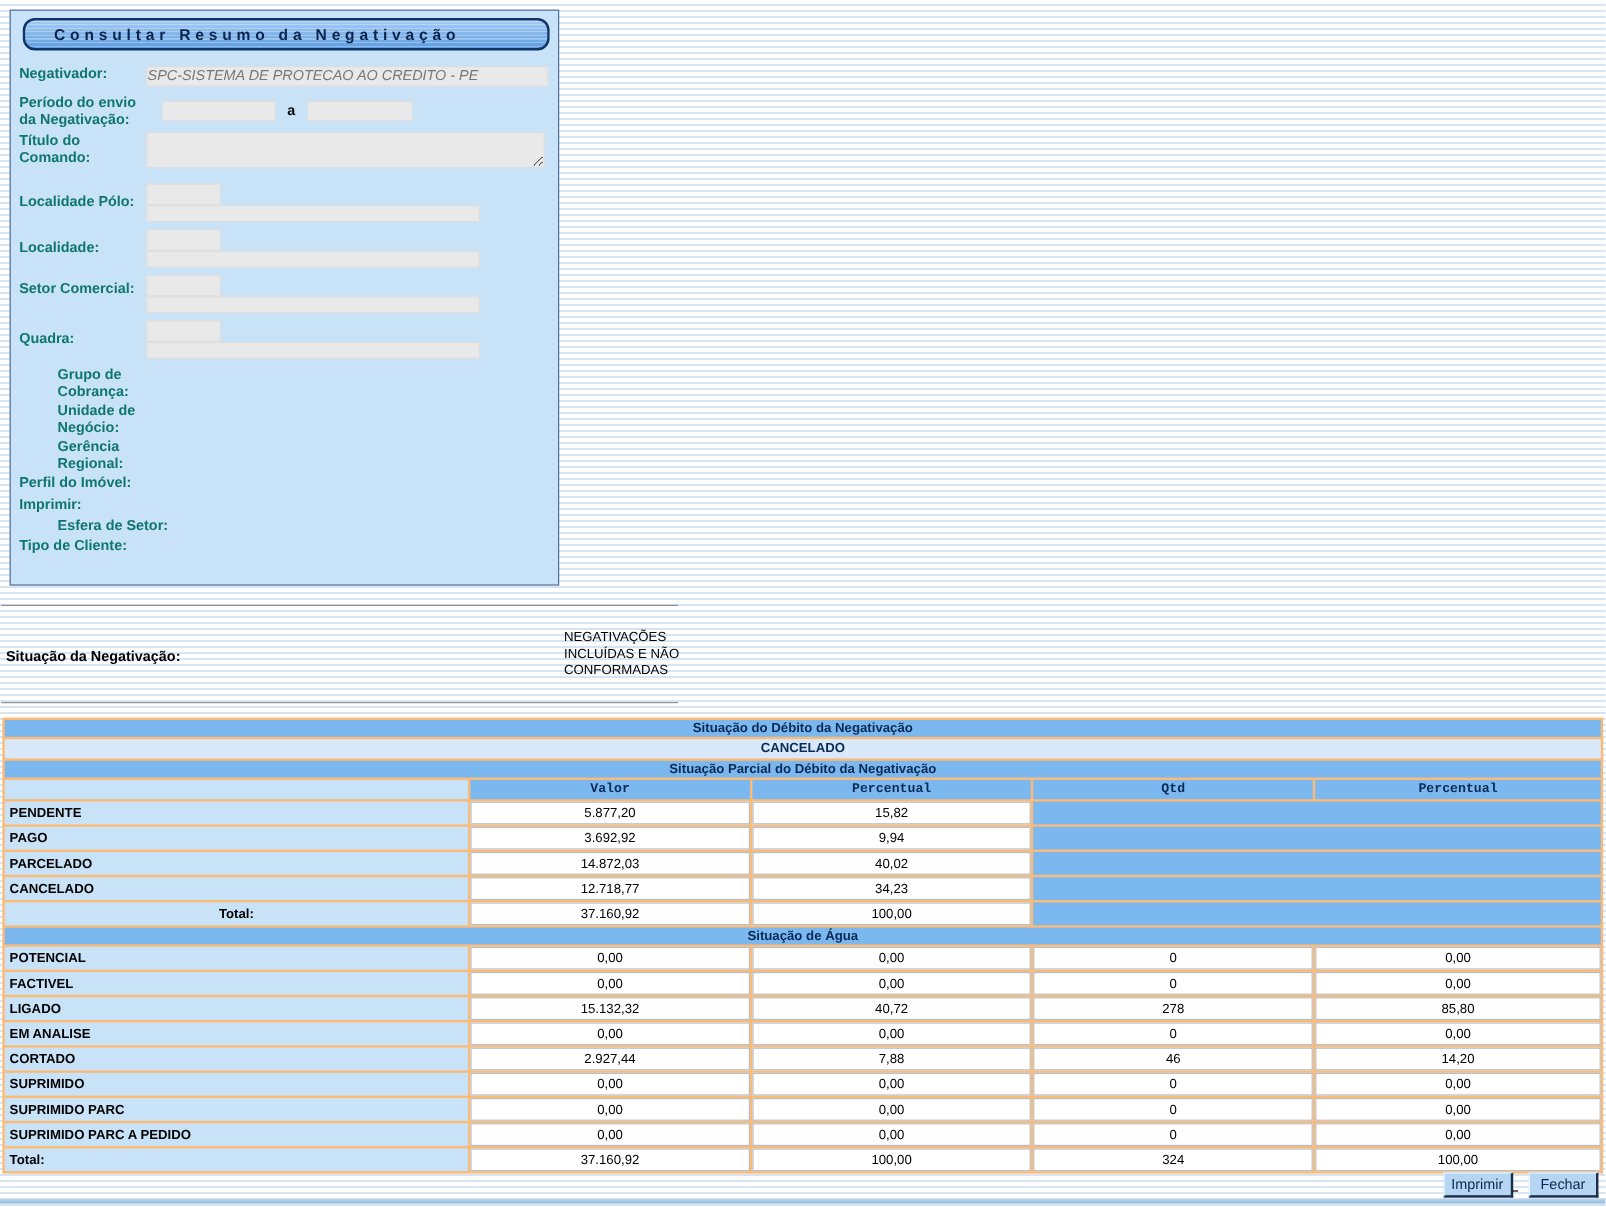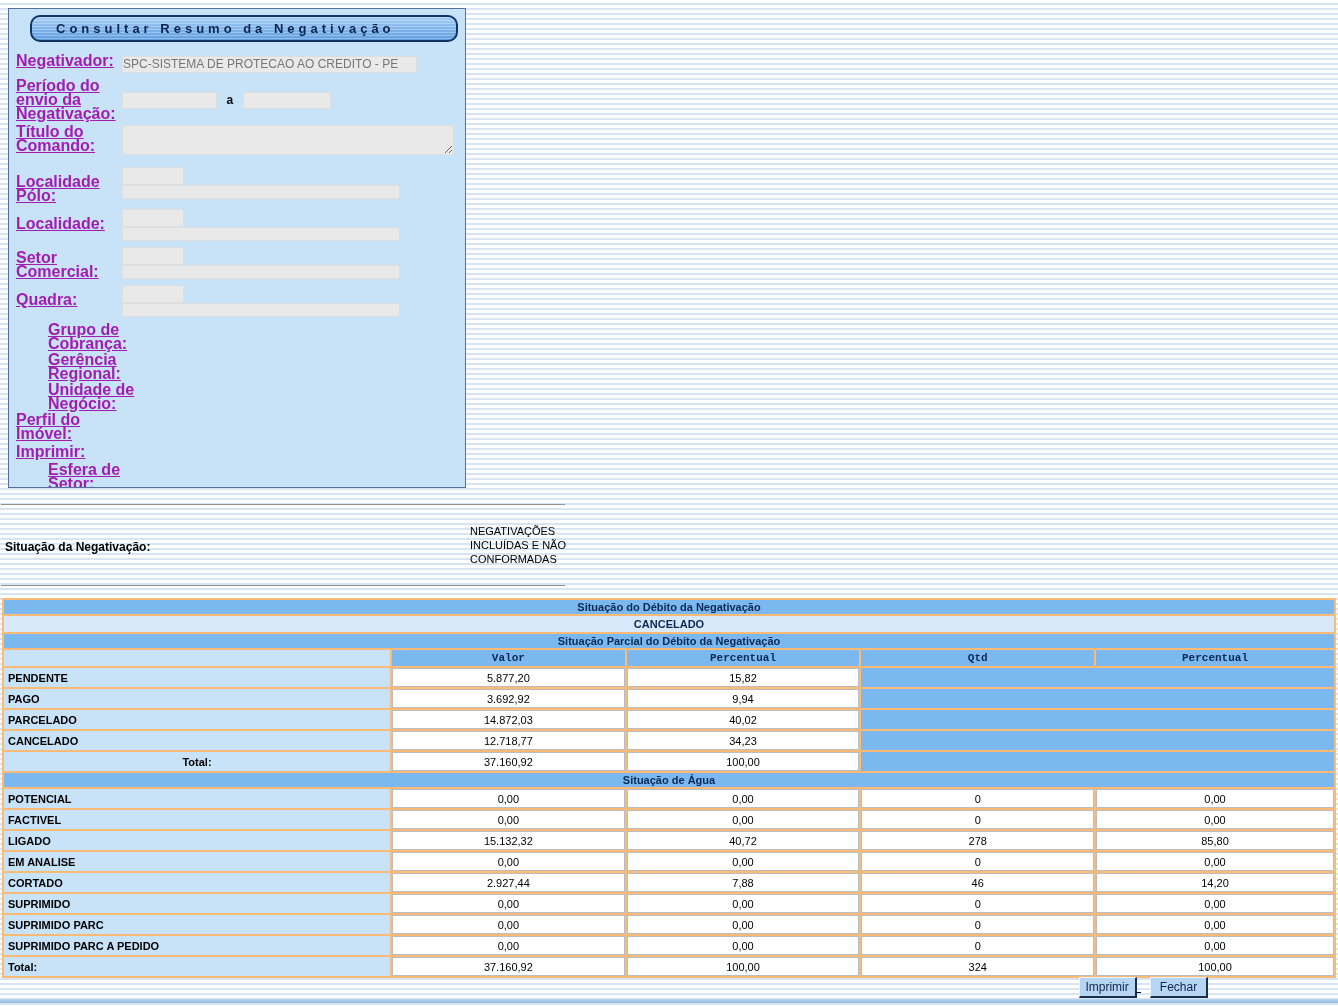--- a/index.html
+++ b/index.html
@@ -9,44 +9,44 @@
     background:repeating-linear-gradient(to bottom,#ffffff 0px,#ffffff 3px,#d7e4f2 3px,#d7e4f2 5px);
     position:relative;
     color:#000;
   }
   
   .form-box{
     position:absolute;left:8px;top:8px;width:458px;height:480px;
     background:#c8e2f8;border:1px solid #54719a;overflow:hidden;
   }
   .title-bar{
-    margin:6px 7px 12px 21px;height:27px;
+    margin:6px 7px 12px 10px;height:27px;
     border:2px solid #0f3468;border-radius:10px;
     background-image:
       repeating-linear-gradient(to bottom,rgba(255,255,255,.28) 0 1px,rgba(255,255,255,0) 1px 3px),
       linear-gradient(to bottom,#a6cdf4,#5f9de0);
     display:flex;align-items:center;
   }
   .title-bar span{
     padding-left:24px;font-size:13px;font-weight:bold;letter-spacing:4px;color:#0b2550;white-space:nowrap;
   }
   .frow{display:flex;align-items:flex-start;padding-left:7px;margin-bottom:6px;}
   .frow.vcenter{align-items:center;}
-  .flabel{width:106px;flex:0 0 106px;font-size:16px;font-weight:bold;line-height:14px;color:#a21caf;text-decoration:underline;}
+  .flabel{width:106px;flex:0 0 106px;font-size:12px;font-weight:bold;line-height:14px;color:#0f766e;}
   .ffield{flex:1;}
   .gin{background:#e9e9e9;border:1px solid #dedede;font-family:"Liberation Sans",sans-serif;font-size:12px;color:#777;}
   input.gin{height:17px;}
-  .in-negativador{width:295px;}
+  .in-negativador{width:335px;font-style:italic;}
   .in-date1{width:95px;}
   .in-date2{width:88px;}
   .sep-a{display:inline-block;font-size:12px;font-weight:bold;margin:0 5px;color:#0a0a0a;}
   textarea.gin{width:332px;height:30px;resize:both;}
   .pair .small{display:block;width:62px;height:18px;}
   .pair .wide{display:block;width:278px;height:14px;margin-top:0px;}
-  .mb2{margin-bottom:2px;margin-left:32px;} .mb4{margin-bottom:4px;} .mb8{margin-bottom:8px;}
+  .mb2{margin-bottom:2px;margin-left:32px;} .mb4{margin-bottom:4px;gap:13px;} .mb8{margin-bottom:8px;}
   
   .divider{position:absolute;left:1px;width:564px;height:0;border-top:1px solid #909090;}
   .div1{top:504px;} .div2{top:585px;}
   .situacao-label{position:absolute;left:5px;top:540px;font-size:12px;font-weight:bold;}
   .situacao-value{position:absolute;left:470px;top:524px;width:100px;font-size:11px;line-height:14px;}
   
   .main-table{
     position:absolute;left:2px;top:598px;width:1334px;
     border-collapse:separate;border-spacing:2px;background:#fdba74;
     font-size:11px;table-layout:fixed;
@@ -54,21 +54,21 @@
   .main-table td{height:19px;vertical-align:middle;overflow:hidden;white-space:nowrap;}
   td.band{background:#7cb8f0;color:#082a54;font-weight:bold;text-align:center;height:14px;}
   td.status{background:#d9e9fb;color:#082a54;font-weight:bold;text-align:center;height:16px;}
   td.colhead{background:#7cb8f0;color:#082a54;font-weight:bold;text-align:center;height:16px;font-family:Liberation Mono, monospace;}
   td.firsthead{background:#c8e2f8;height:16px;}
   td.labelcell{background:#c8e2f8;font-weight:bold;padding-left:4px;}
   td.labelcell.center{text-align:center;padding-left:0;}
   td.val{background:#ffffff;border:1px solid #b7bec6;text-align:center;}
   td.empty2{background:#7cb8f0;}
   
-  .buttons-bar{position:absolute;top:977px;left:0;width:1208px;text-align:right;text-decoration:underline;}
+  .buttons-bar{position:absolute;top:977px;left:0;width:1332px;text-align:right;text-decoration:underline;}
   .btn{
     min-width:58px;height:21px;margin-left:9px;
     background:#b5d5f2;color:#0b2550;font-family:"Liberation Sans",sans-serif;font-size:12px;
     border-top:1px solid #e9f3fd;border-left:1px solid #e9f3fd;
     border-right:2px solid #1c2e4a;border-bottom:2px solid #1c2e4a;
     cursor:pointer;
   }
   .bottom-bar{position:absolute;left:0;top:999px;width:1338px;height:4px;background:linear-gradient(to bottom,#bcd7ee,#8fb9e0);}
 </style>
 </head>
@@ -131,24 +131,24 @@
     <span class="ffield pair">
       <input class="gin small" type="text" style="">
       <input class="gin wide" type="text" style="">
     </span>
   </div>
 
   <div class="frow mb2">
     <span class="flabel">Grupo de Cobrança:</span>
   </div>
   <div class="frow mb2">
+    <span class="flabel">Unidade de Negócio:</span>
+  </div>
+  <div class="frow mb2">
     <span class="flabel">Gerência Regional:</span>
-  </div>
-  <div class="frow mb2">
-    <span class="flabel">Unidade de Negócio:</span>
   </div>
   <div class="frow mb4">
     <span class="flabel">Perfil do Imóvel:</span>
   </div>
   <div class="frow mb4">
     <span class="flabel">Imprimir:</span>
   </div>
   <div class="frow mb2">
     <span class="flabel">Esfera de Setor:</span>
   </div>

